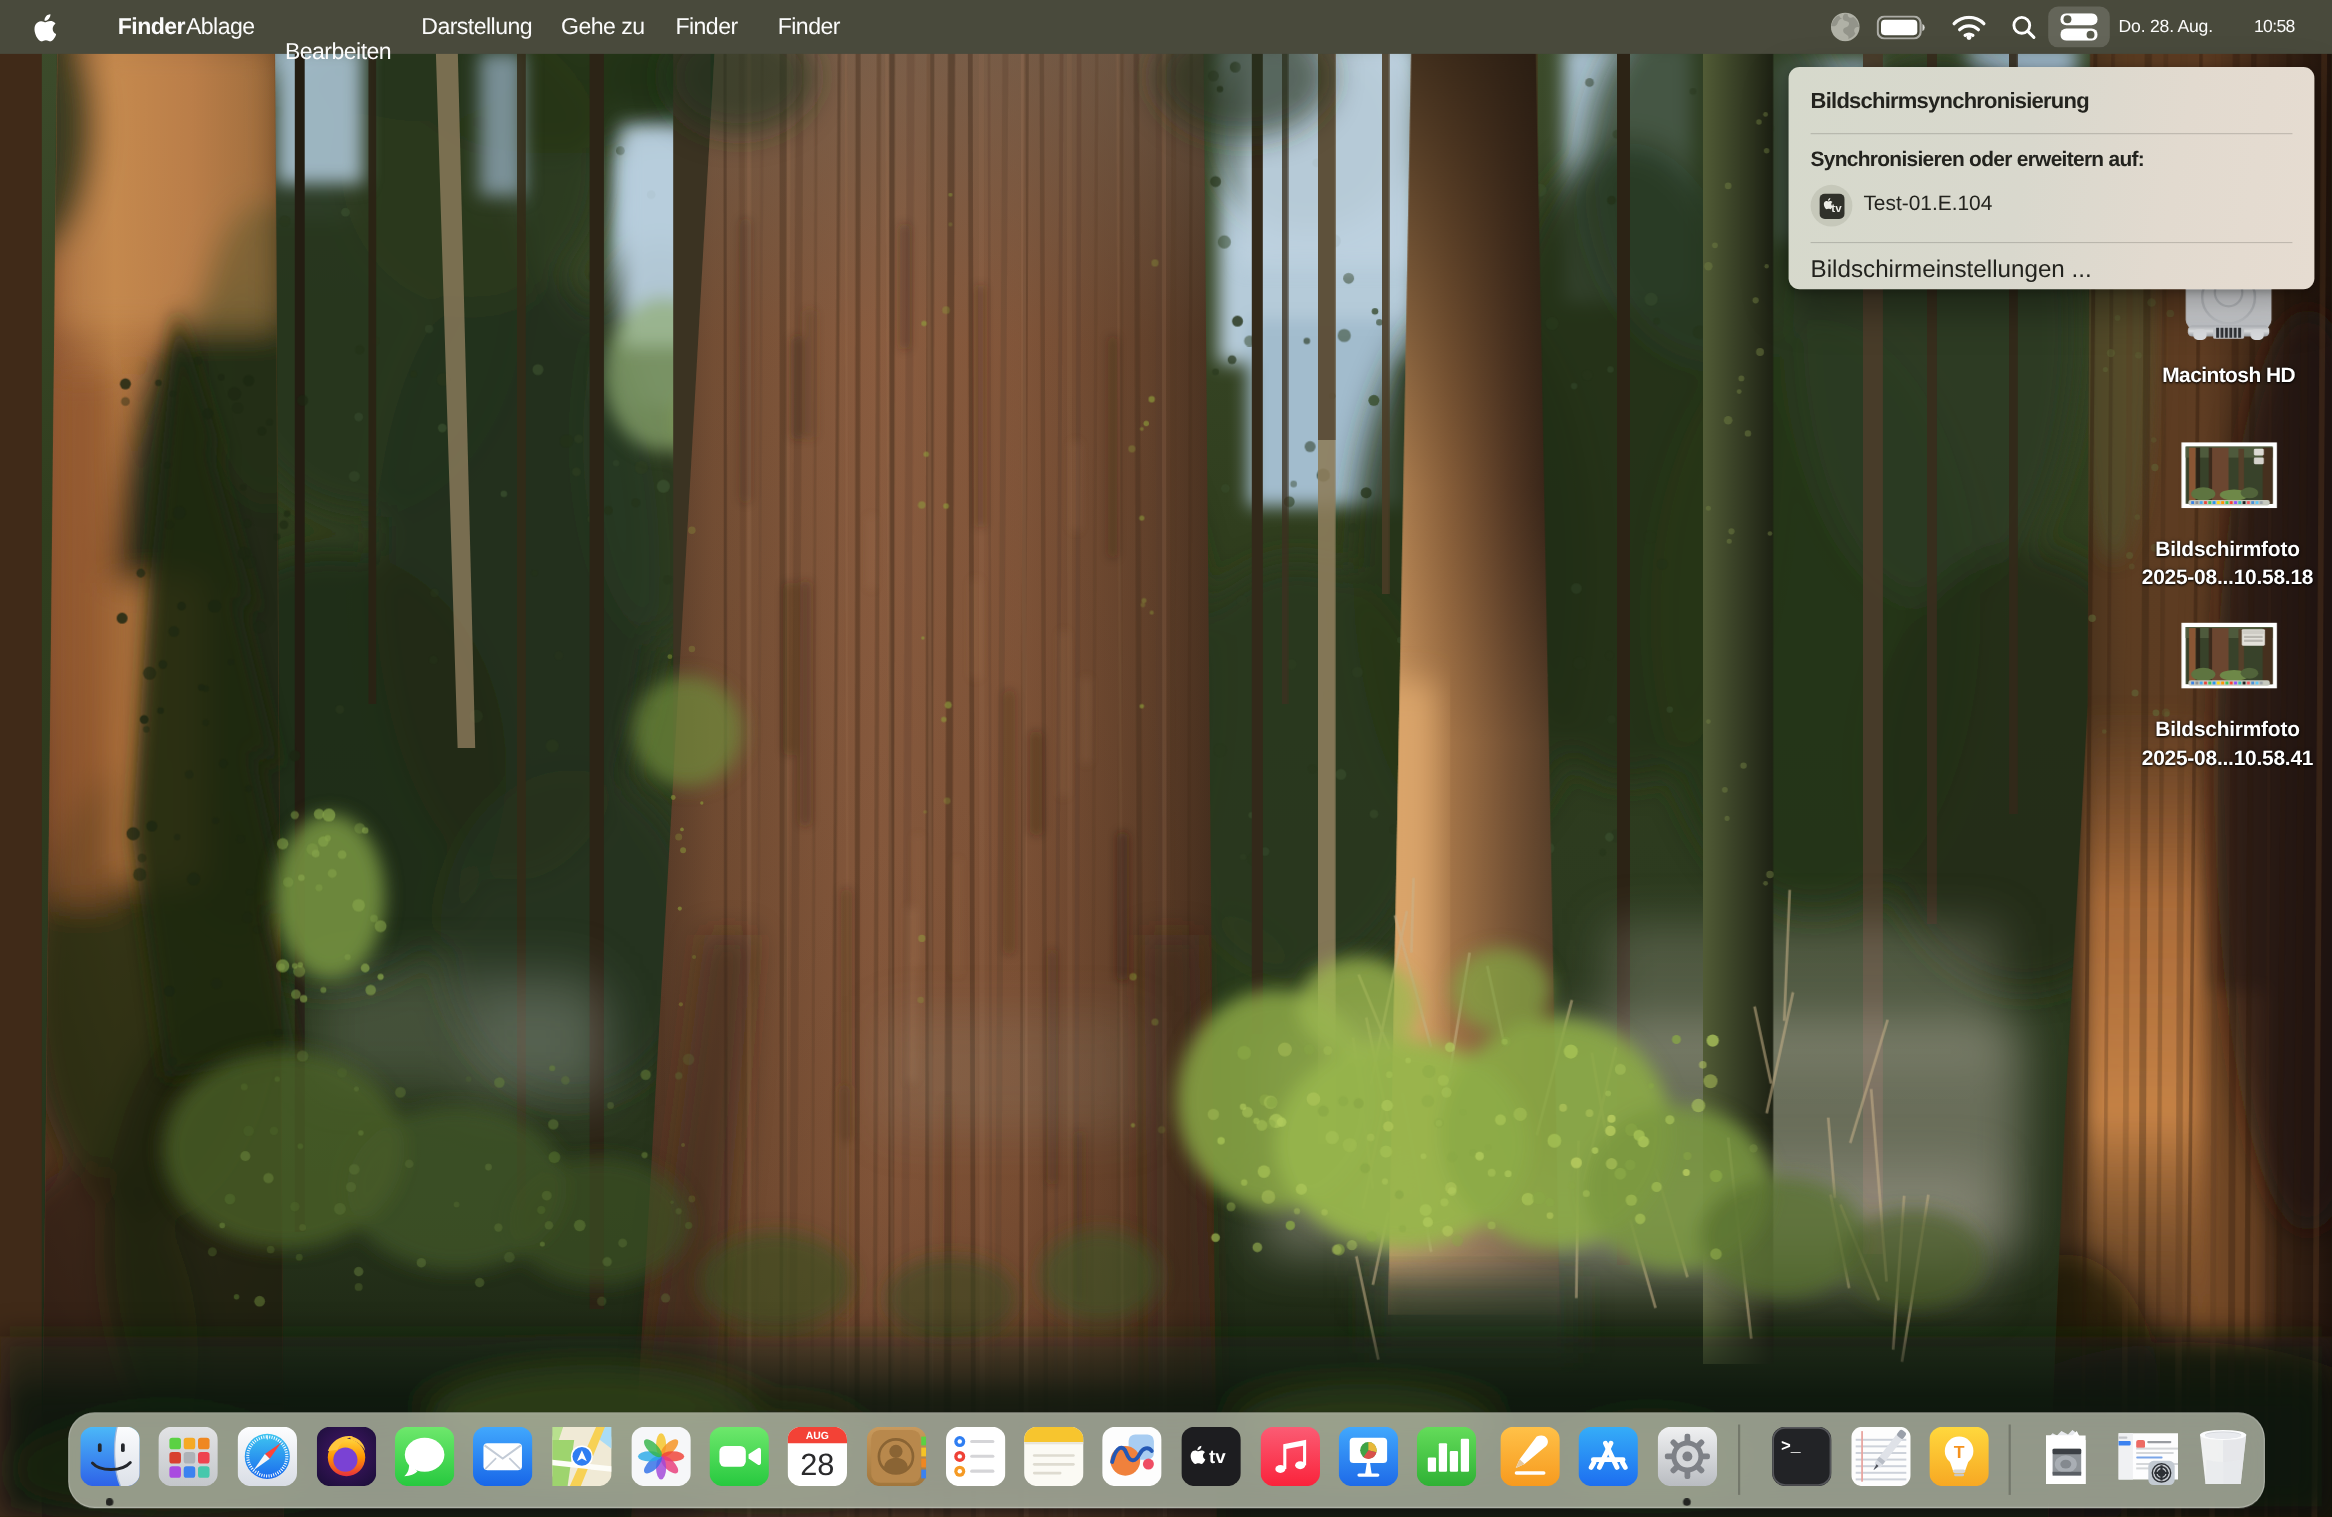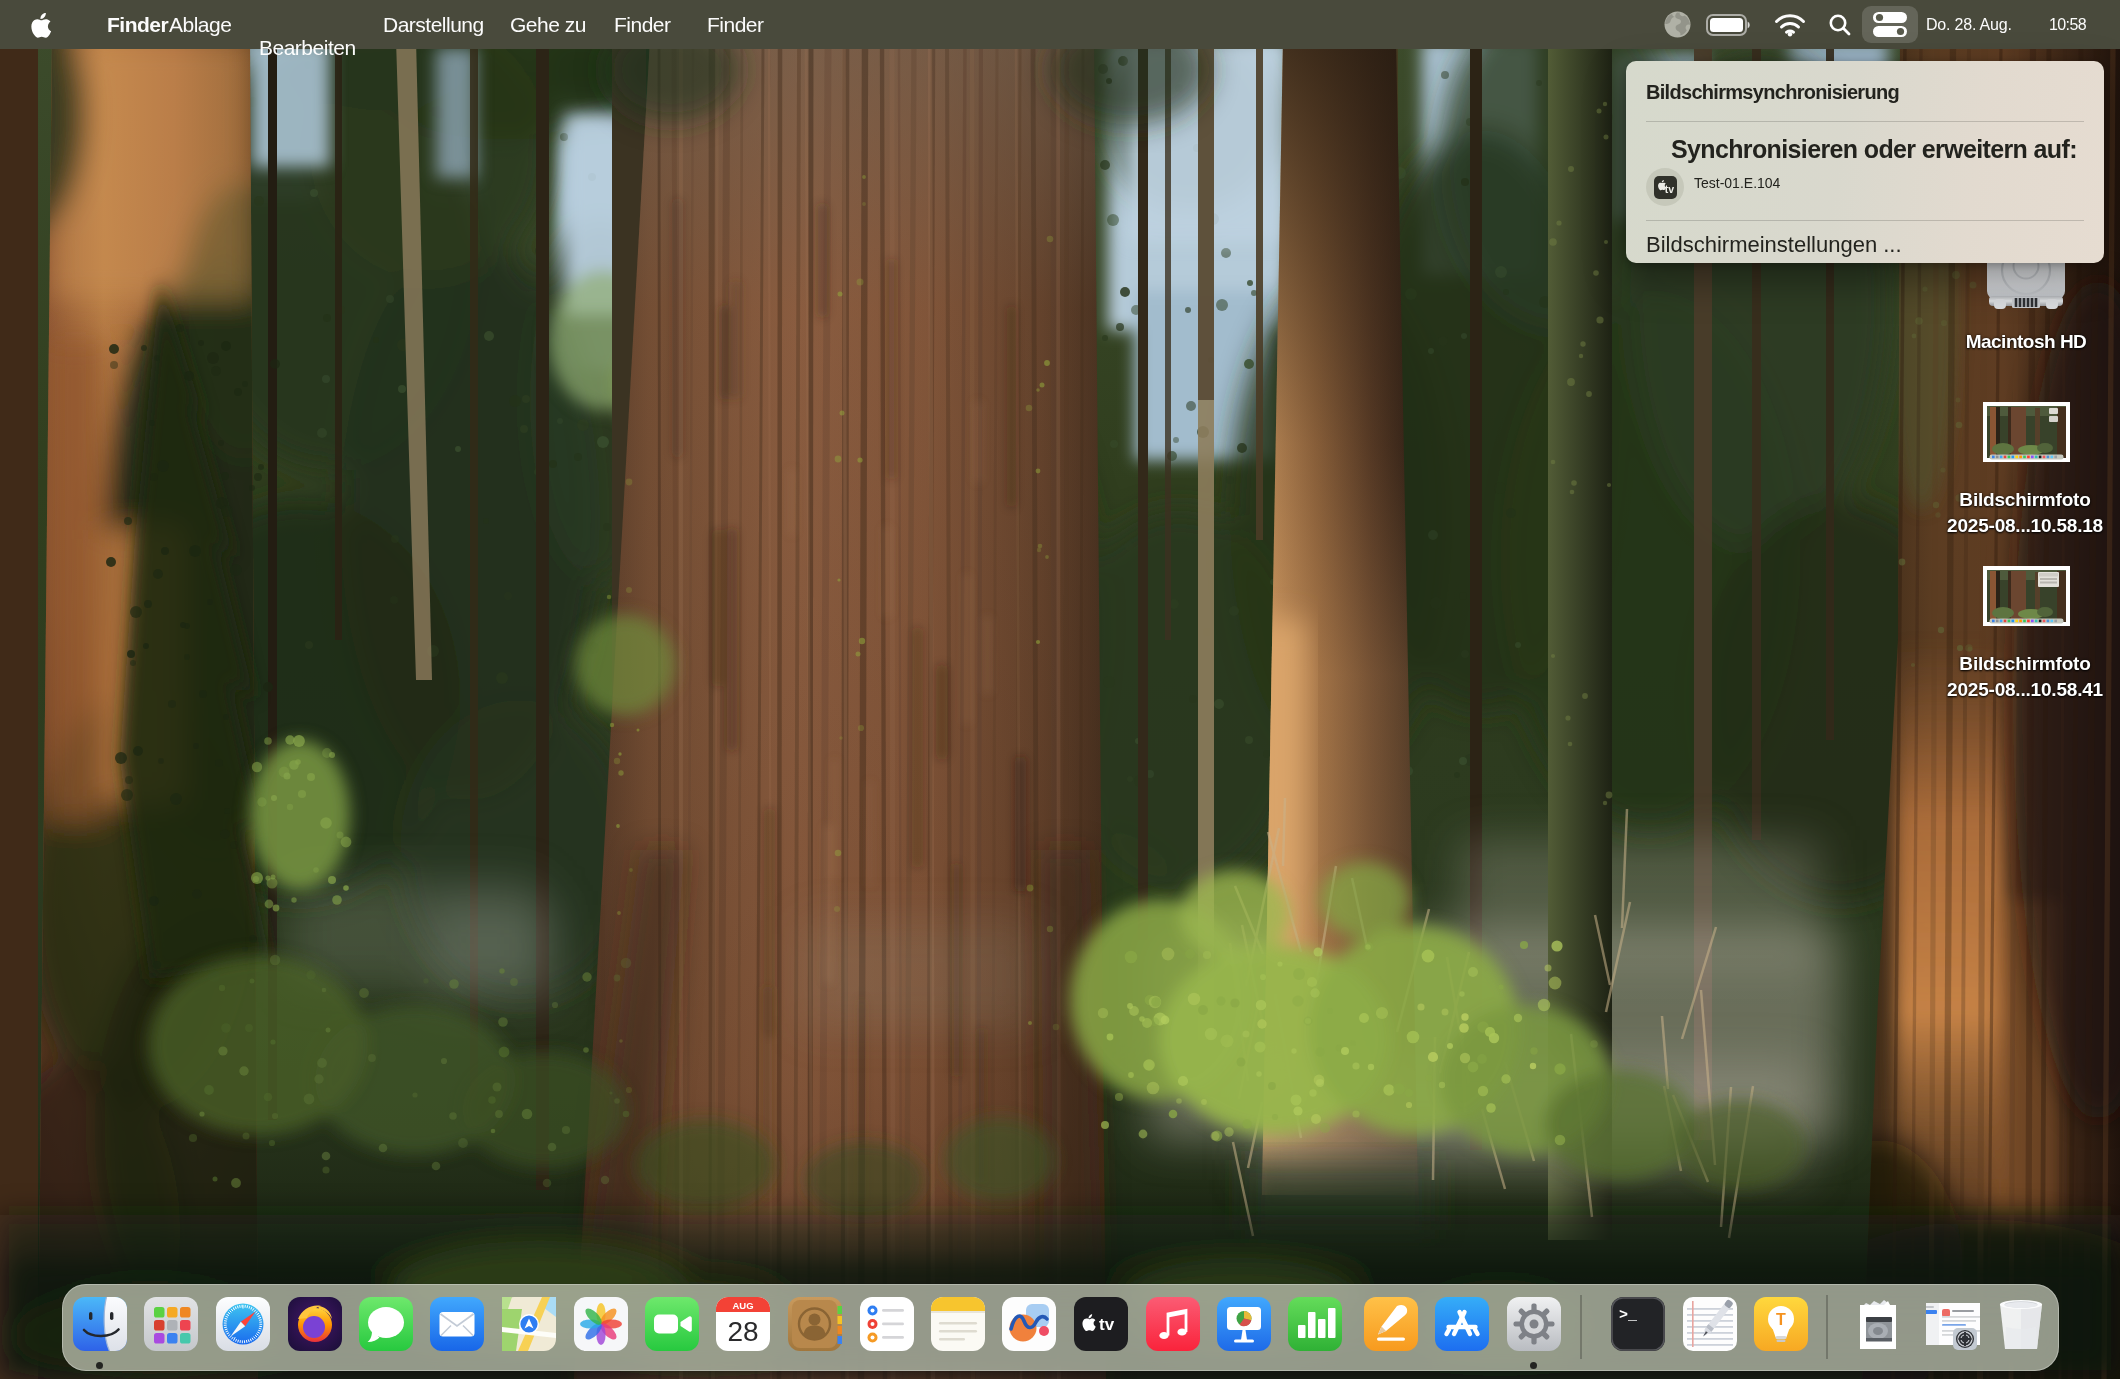--- a/index.html
+++ b/index.html
@@ -1039,28 +1039,28 @@
         <rect x="59.7" y="53.6" width="2.6" height="2.6" fill="#f2545b"></rect>
         <rect x="63.6" y="53.6" width="2.6" height="2.6" fill="#4a90d9"></rect>
         <rect x="67.5" y="53.6" width="2.6" height="2.6" fill="#5ac8fa"></rect>
         <rect x="71.4" y="53.6" width="2.6" height="2.6" fill="#9aa0a6"></rect>
   </svg>
 <div class="dlabel" style="left:1875px;top:651px;width:300px;">Bildschirmfoto<br>2025-08...10.58.41</div>
 </div>
 <div id="panel">
  <div style="position:absolute;left:20px;top:20px;font-size:20px;font-weight:bold;letter-spacing:-0.7px;color:#23231e;">Bildschirmsynchronisierung</div>
  <div class="divider" style="top:60px;"></div>
- <div style="position:absolute;left:20px;top:74px;font-size:25px;font-weight:bold;letter-spacing:-0.63px;color:#23231e;margin-left:25px;">Synchronisieren oder erweitern auf:</div>
+ <div style="position:absolute;left:20px;top:74px;font-size:19px;font-weight:bold;letter-spacing:-0.63px;color:#23231e;">Synchronisieren oder erweitern auf:</div>
  <div style="position:absolute;left:20px;top:107px;width:38px;height:38px;border-radius:50%;background:#c6c8ba;"></div>
  <svg style="position:absolute;left:28px;top:115px" width="23" height="23" viewBox="0 0 23 23">
   <rect x="0" y="0" width="23" height="23" rx="5" fill="#30312a"></rect>
   <text x="15.5" y="16.5" font-family="Liberation Sans,sans-serif" font-size="10.5" font-weight="bold" fill="#ecece6" text-anchor="middle">tv</text>
   <path fill="#ecece6" transform="translate(3.5,4.2) scale(0.5)" d="M11.7 3.1c.75-.9 1.26-2.15 1.12-3.4-1.08.04-2.4.72-3.18 1.63-.7.8-1.3 2.1-1.14 3.33 1.2.1 2.44-.62 3.2-1.56zM14.5 10.6c.03-2.5 2.04-3.7 2.13-3.76-1.16-1.7-2.97-1.93-3.6-1.96-1.54-.16-3 .9-3.78.9-.77 0-1.98-.88-3.25-.85-1.67.02-3.22.97-4.08 2.47-1.74 3.02-.45 7.5 1.25 9.95.83 1.2 1.81 2.55 3.1 2.5 1.25-.05 1.72-.8 3.22-.8 1.5 0 1.93.8 3.25.78 1.34-.03 2.19-1.22 3.01-2.43.95-1.4 1.34-2.75 1.36-2.82-.03-.02-2.6-1-2.61-3.98z"></path>
  </svg>
- <div style="position:absolute;left:68px;top:114px;font-size:14px;color:#23231e;">Test-01.E.104</div>
+ <div style="position:absolute;left:68px;top:114px;font-size:19px;color:#23231e;">Test-01.E.104</div>
  <div class="divider" style="top:159px;"></div>
  <div style="position:absolute;left:20px;top:171px;font-size:22px;color:#23231e;">Bildschirmeinstellungen ...</div>
 </div>
 <div id="dock"></div>
 <svg width="0" height="0" style="position:absolute">
       <defs>
 <linearGradient id="gfind" x1="0" y1="0" x2="0" y2="1">
           <stop offset="0" stop-color="#4bb8f8"></stop>
           <stop offset="1" stop-color="#2e62e8"></stop>
         </linearGradient>

